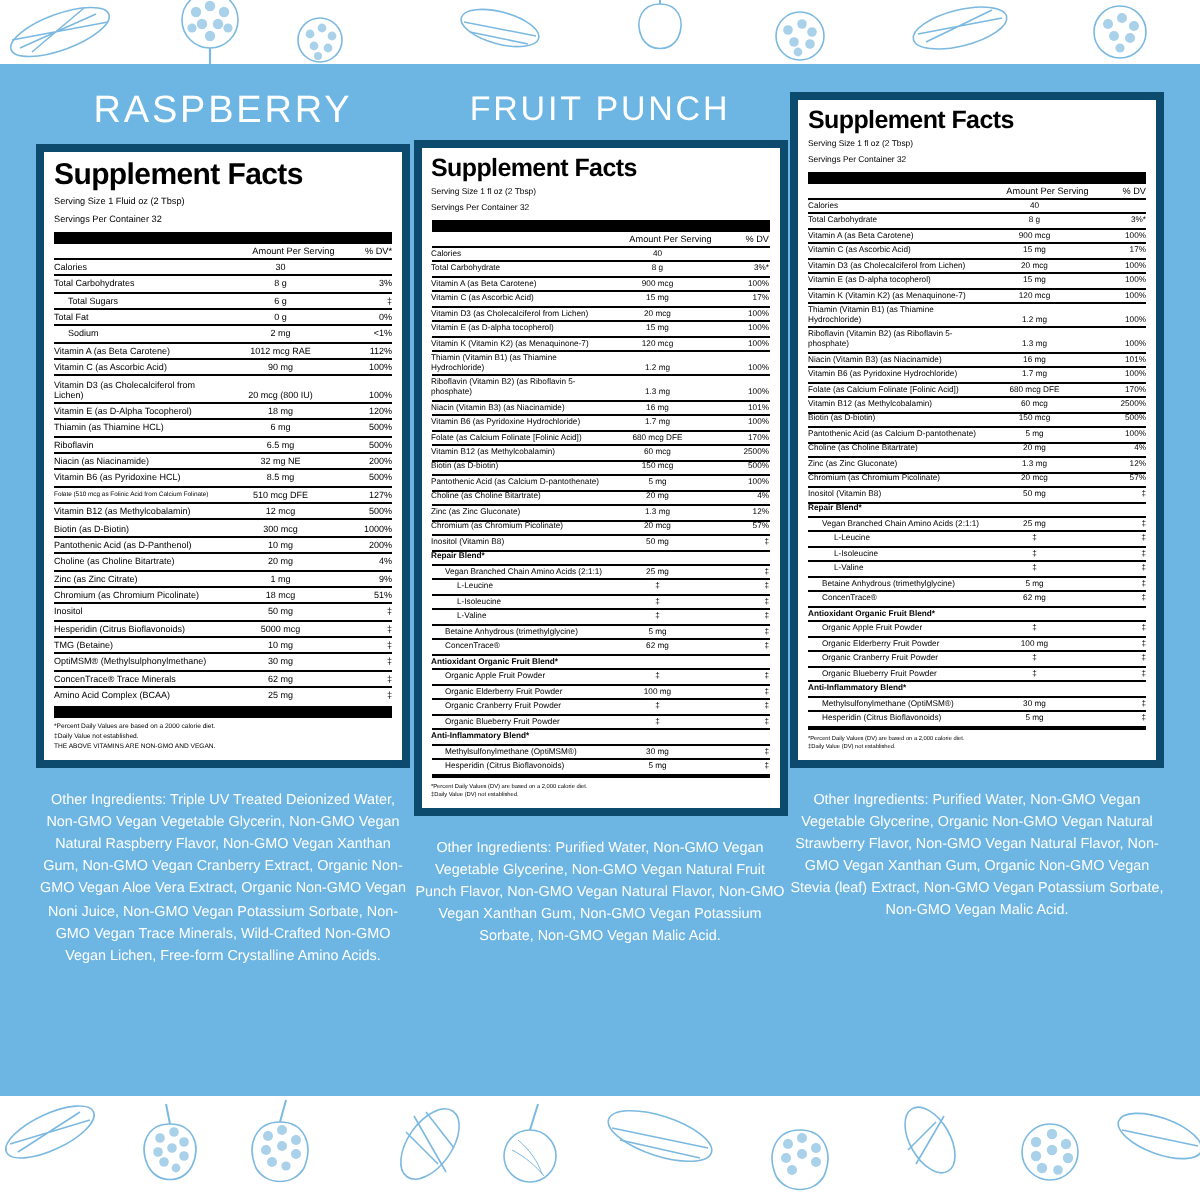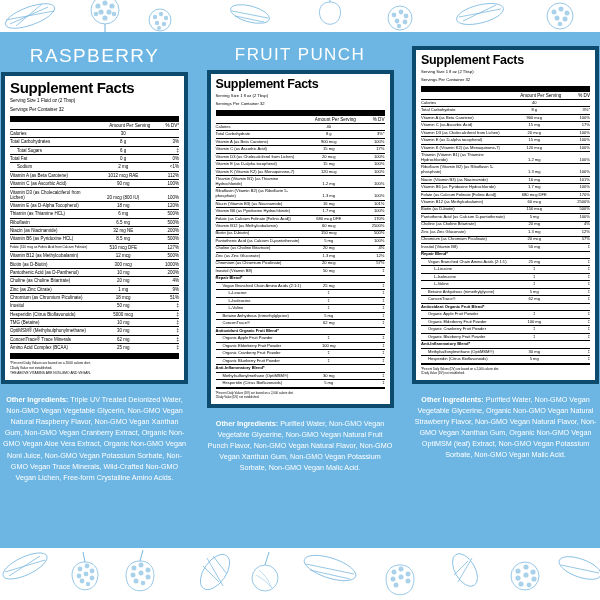--- a/index.html
+++ b/index.html
@@ -10,21 +10,21 @@
     overflow:hidden;position:relative;
   }
   .band{position:absolute;left:0;width:600px;background:#ffffff;overflow:hidden;}
   .band-top{top:0;height:32px;}
   .band-bottom{bottom:0;height:52px;}
   .band svg{display:block;}
 
   .panels{
     position:absolute;top:46px;left:0;width:600px;
     display:flex;justify-content:space-between;
-    padding:0 1px;box-sizing:border-box;
+    padding:0 18px;box-sizing:border-box;
   }
   .panel{width:187px;}
 
   .flavor{
     text-align:center;color:#ffffff;
     font-size:19px;letter-spacing:1.4px;
     font-weight:400;line-height:1;margin-bottom:7px;
     white-space:nowrap;
   }
   .flavor.small{font-size:17px;}
@@ -56,21 +56,21 @@
   .ind2 .c-name{padding-left:13px;}
   .blend .c-name{font-weight:700;}
   .tiny{font-size:3.2px;}
   .foot{font-size:3.3px;line-height:1.45;color:#000;margin-top:2px;}
   .foot.sm{font-size:2.9px;}
 
   .other{
     margin-top:10px;text-align:center;color:#ffffff;
     font-size:7.2px;line-height:1.55;
   }
-  .other b{font-weight:700;}
+  .other b{font-weight:400;}
 </style>
 </head>
 <body>
 
 <div class="band band-top">
   <svg width="600" height="32" viewBox="0 0 600 32">
     <g stroke="#7cb9e0" fill="none" stroke-width="0.8">
       <g transform="translate(30,16)">
         <ellipse cx="0" cy="0" rx="26" ry="9" transform="rotate(-20)"></ellipse>
         <path d="M-24,4 L24,-5 M-20,8 L18,-9 M-14,10 L12,-12"></path>
@@ -680,21 +680,21 @@
             </tr>
           </tbody>
       </table>
       <div class="rule-med"></div>
       <div class="foot sm">
           <div>*Percent Daily Values (DV) are based on a 2,000 calorie diet.</div>
           <div>‡Daily Value (DV) not established.</div>
         </div>
     </div>
     <div class="other">
-      <b>Other Ingredients:</b><span> Purified Water, Non-GMO Vegan Vegetable Glycerine, Organic Non-GMO Vegan Natural Strawberry Flavor, Non-GMO Vegan Natural Flavor, Non-GMO Vegan Xanthan Gum, Organic Non-GMO Vegan OptiMSM (leaf) Extract, Non-GMO Vegan Potassium Sorbate, Non-GMO Vegan Malic Acid.</span>
+      <b>Other Ingredients:</b><span> Purified Water, Non-GMO Vegan Vegetable Glycerine, Organic Non-GMO Vegan Natural Strawberry Flavor, Non-GMO Vegan Natural Flavor, Non-GMO Vegan Xanthan Gum, Organic Non-GMO Vegan Stevia (leaf) Extract, Non-GMO Vegan Potassium Sorbate, Non-GMO Vegan Malic Acid.</span>
     </div>
   </div>
 
 </div>
 
 <div class="band band-bottom">
   <svg width="600" height="52" viewBox="0 0 600 52">
     <g stroke="#7cb9e0" fill="none" stroke-width="0.8">
       <g transform="translate(25,18)">
         <ellipse cx="0" cy="0" rx="24" ry="9" transform="rotate(-25)"></ellipse>

